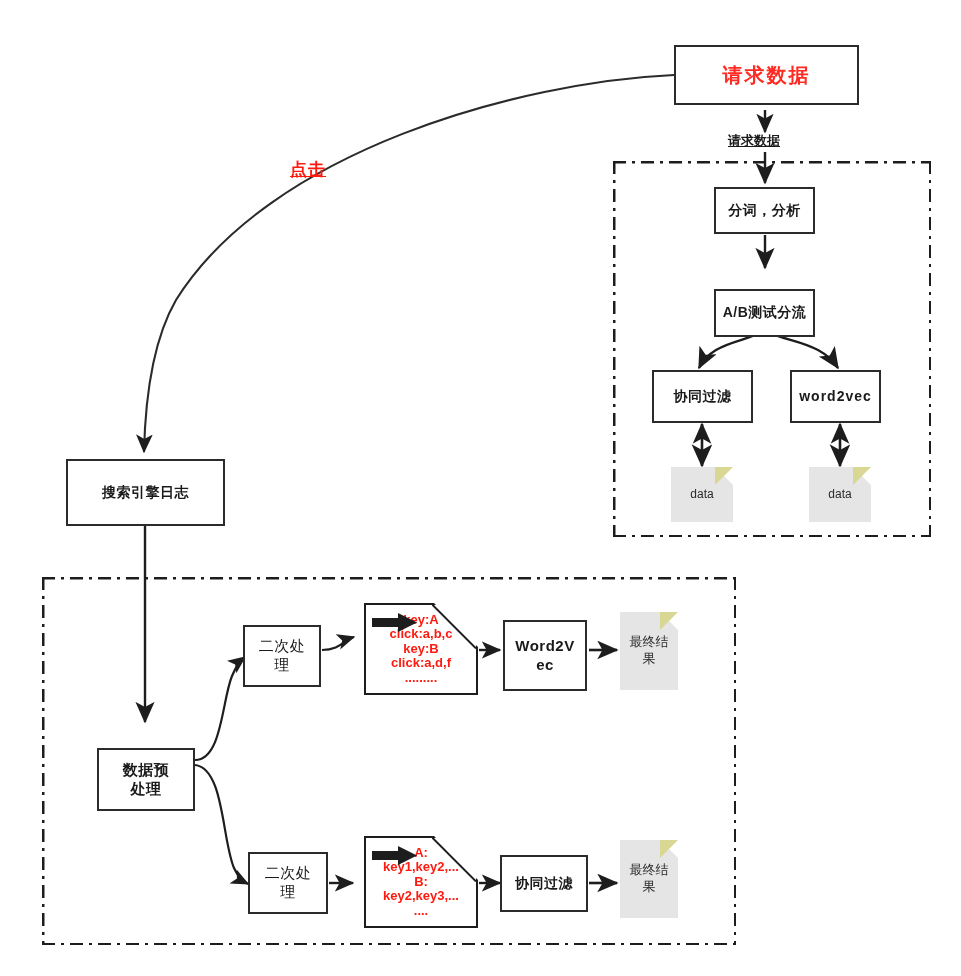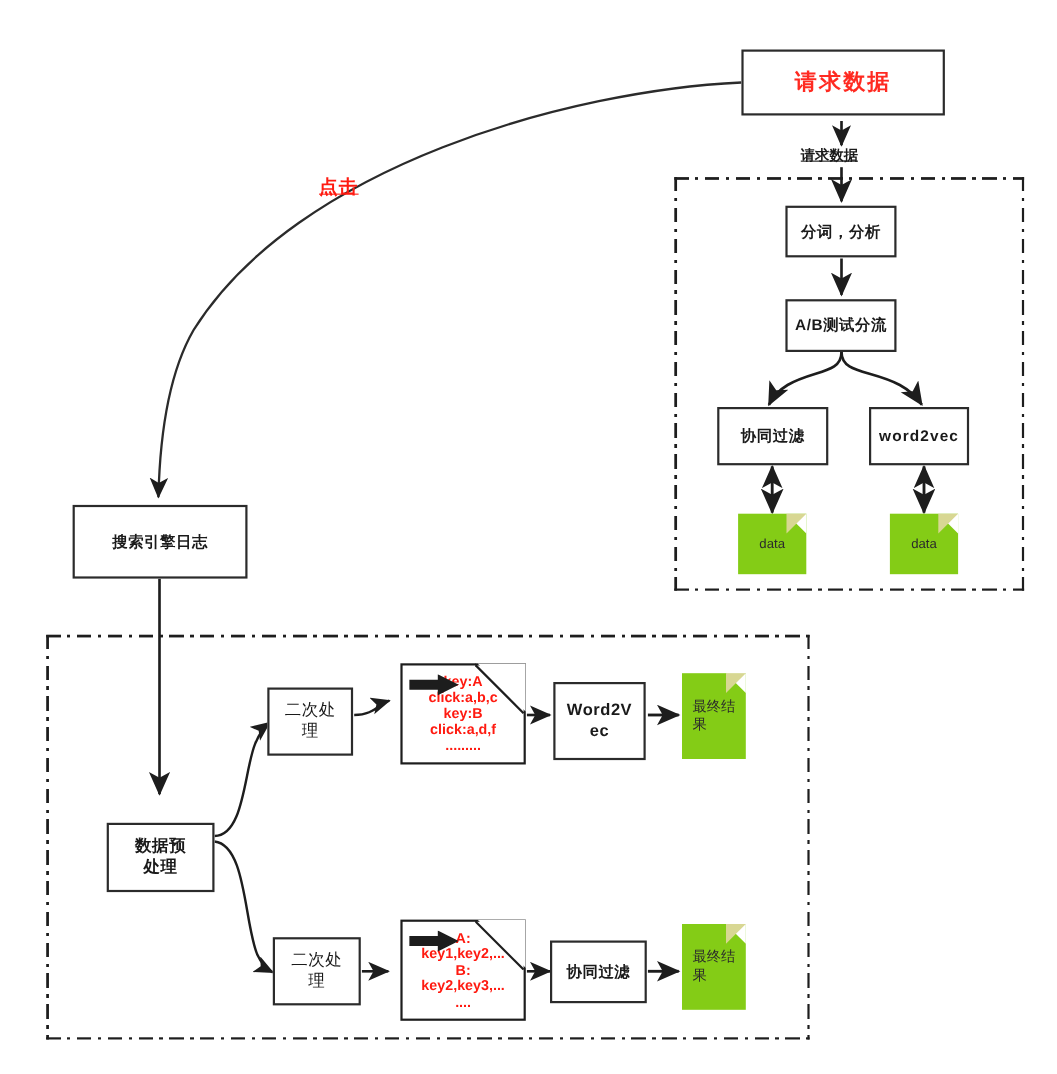--- a/index.html
+++ b/index.html
@@ -66,24 +66,25 @@
     background:
       repeating-linear-gradient(to right,  #1d1d1d 0 13px, transparent 13px 19px, #1d1d1d 19px 22px, transparent 22px 28px) top left / 100% 2.5px no-repeat,
       repeating-linear-gradient(to right,  #1d1d1d 0 13px, transparent 13px 19px, #1d1d1d 19px 22px, transparent 22px 28px) bottom left / 100% 2.5px no-repeat,
       repeating-linear-gradient(to bottom, #1d1d1d 0 13px, transparent 13px 19px, #1d1d1d 19px 22px, transparent 22px 28px) top left / 2.5px 100% no-repeat,
       repeating-linear-gradient(to bottom, #1d1d1d 0 13px, transparent 13px 19px, #1d1d1d 19px 22px, transparent 22px 28px) top right / 2.5px 100% no-repeat;
   }
   
   .note {
     position: absolute;
     box-sizing: border-box;
-    background: #84cc16;
+    background: #e5e5e5;
     display: flex;
     align-items: center;
     justify-content: center;
+    text-align: center;
     color: #2b2b2b;
     line-height: 1.3;
   }
   .note .fold {
     position: absolute;
     top: 0;
     right: 0;
     width: 0;
     height: 0;
     border-left: 18px solid transparent;
@@ -219,21 +220,21 @@
   </svg>
 
   <div class="node red-title" style="left:674px; top:45px; width:185px; height:60px;">请求数据</div>
 
   <div class="flabel" style="left:728px; top:132px; font-size:13px;">请求数据</div>
 
   <div class="flabel red" style="left:290px; top:158px;">点击</div>
 
   <div class="node plain" style="left:714px; top:187px; width:101px; height:47px; font-size:14px; font-weight:bold;">分词，分析</div>
 
-  <div class="node" style="left:714px; top:272px; width:101px; height:48px; font-size:14px;">A/B测试分流</div>
+  <div class="node" style="left:714px; top:289px; width:101px; height:48px; font-size:14px;">A/B测试分流</div>
 
   <div class="node" style="left:652px; top:370px; width:101px; height:53px; font-size:14px;">协同过滤</div>
 
   <div class="node" style="left:790px; top:370px; width:91px; height:53px; font-size:14px; letter-spacing:1px;">word2vec</div>
 
   <div class="note" style="left:671px; top:467px; width:62px; height:55px; font-size:12px;">
     <span class="fold"></span>
     <span class="fold2"></span>
     <span class="label">data</span>
   </div>

